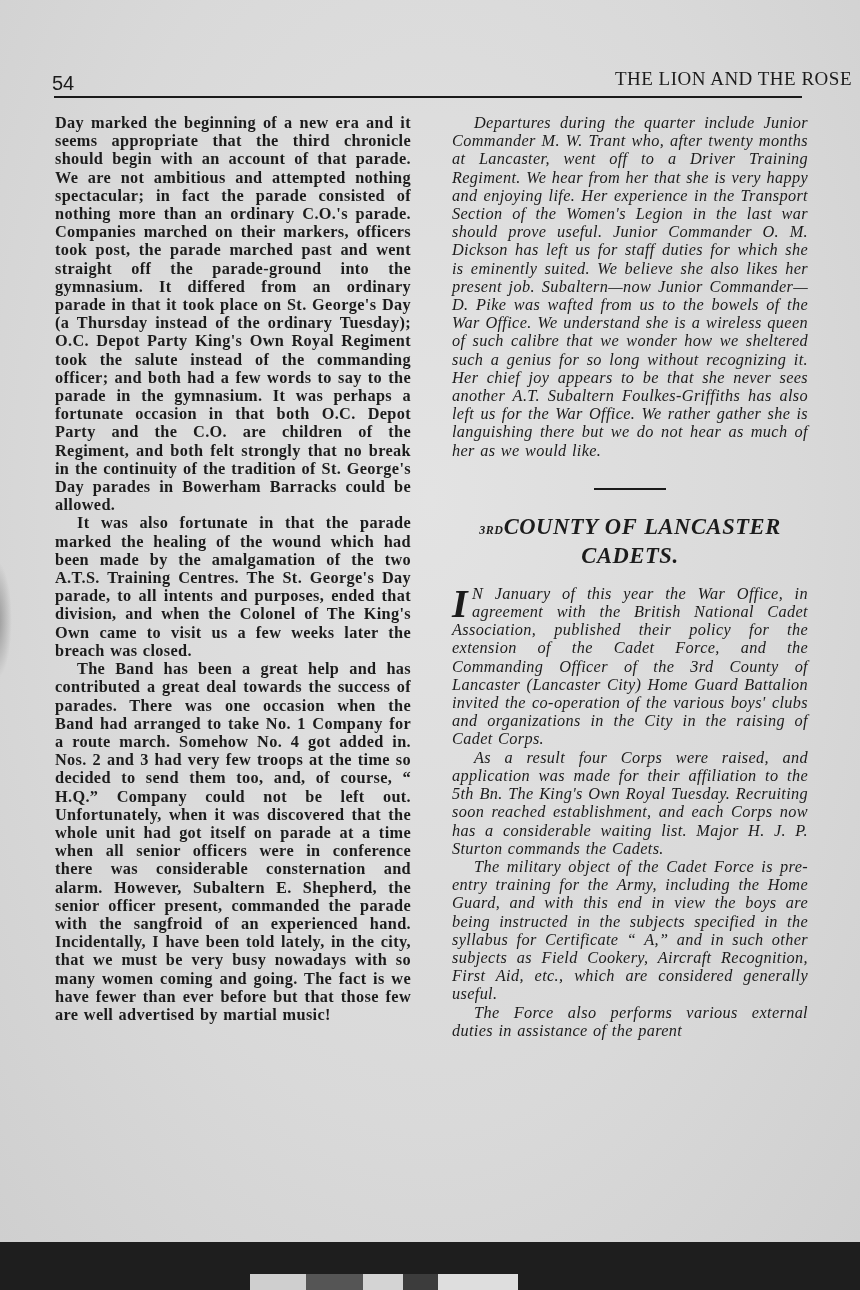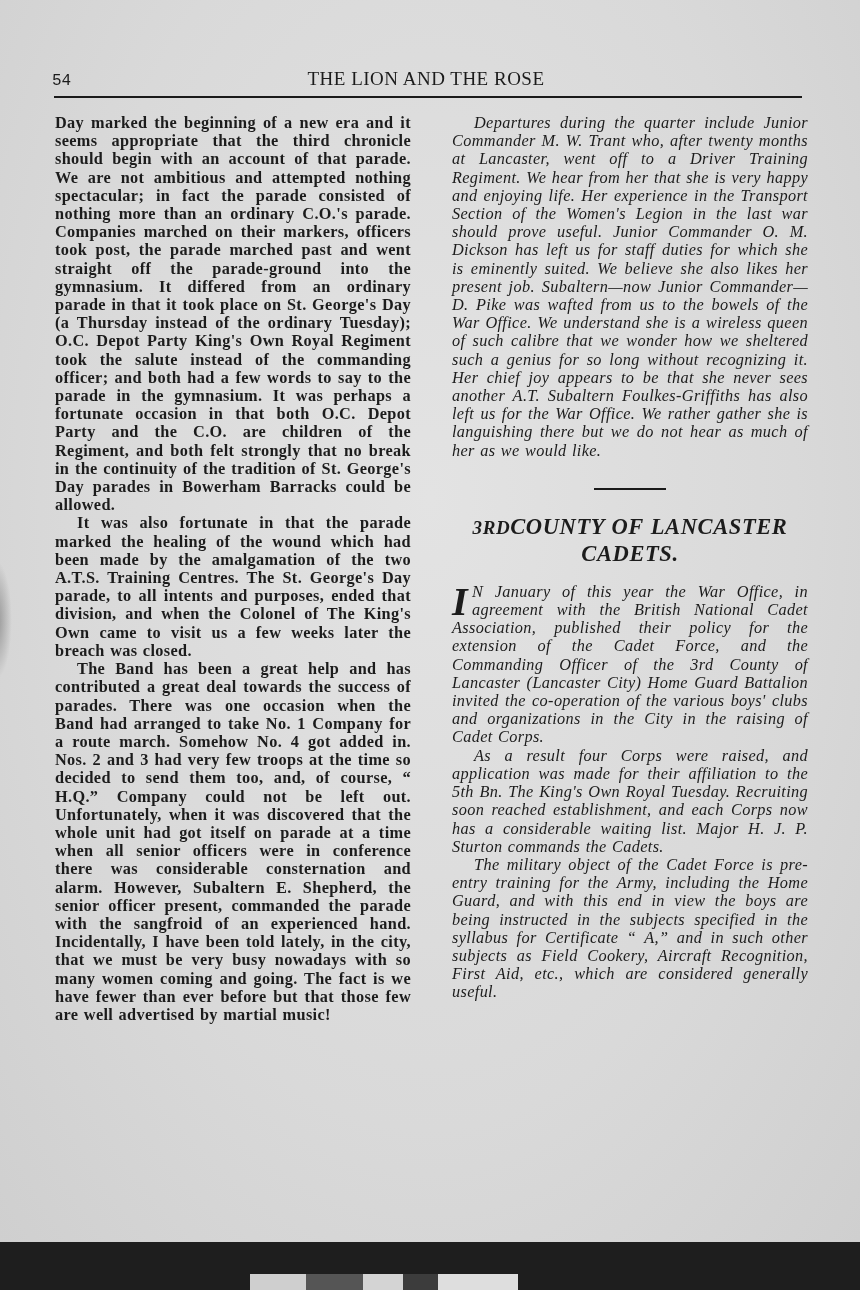--- a/index.html
+++ b/index.html
@@ -28,29 +28,29 @@
       left: -20px;
       top: 560px;
       width: 32px;
       height: 120px;
       background: radial-gradient(ellipse at center, rgba(90,90,90,0.55) 0%, rgba(90,90,90,0) 70%);
     }
     .page-number {
       position: absolute;
       left: 52px;
       top: 72px;
-      font-family: Liberation Mono, monospace;
-      font-size: 16px;
+      font-family: Liberation Sans, sans-serif;
+      font-size: 20px;
     }
     .running-title {
       position: absolute;
       left: 0;
       width: 852px;
       top: 68px;
-      text-align: center;
+      text-align: right;
       font-family: "Liberation Serif", serif;
       font-size: 19px;
       letter-spacing: 0.5px;
     }
     .header-rule {
       position: absolute;
       left: 54px;
       top: 96px;
       width: 748px;
       height: 2px;
@@ -84,21 +84,21 @@
     .section-heading {
       margin: 24px 0 0 0;
       text-align: center;
       font-family: "Liberation Serif", serif;
       font-weight: bold;
       font-size: 22.5px;
       line-height: 26px;
       letter-spacing: 0.6px;
     }
     .section-heading .sc {
-      font-size: 19px;
+      font-size: 12px;
     }
     .dropcap-para {
       margin-top: 16px;
     }
     .dropcap {
       float: left;
       font-family: "Liberation Serif", serif;
       font-weight: bold;
       font-size: 40px;
       line-height: 34px;
@@ -137,16 +137,17 @@
     <h2 class="section-heading">
       <span class="sc">3RD</span><span>COUNTY OF LANCASTER</span><br>
       <span>CADETS.</span>
     </h2>
 
     <p class="para dropcap-para">
       <span class="dropcap">I</span><span>N January of this year the War Office, in agreement with the British National Cadet Association, published their policy for the extension of the Cadet Force, and the Commanding Officer of the 3rd County of Lancaster (Lancaster City) Home Guard Battalion invited the co-operation of the various boys' clubs and organizations in the City in the raising of Cadet Corps.</span>
     </p>
     <p class="para indent">As a result four Corps were raised, and application was made for their affiliation to the 5th Bn. The King's Own Royal Tuesday. Recruiting soon reached establishment, and each Corps now has a considerable waiting list. Major H. J. P. Sturton commands the Cadets.</p>
     <p class="para indent">The military object of the Cadet Force is pre-entry training for the Army, including the Home Guard, and with this end in view the boys are being instructed in the subjects specified in the syllabus for Certificate “ A,” and in such other subjects as Field Cookery, Aircraft Recognition, First Aid, etc., which are considered generally useful.</p>
+    <p class="para indent">The Force also performs various external duties in assistance of the parent</p>
   </div>
 </div>
 
 <div class="bottom-strip"></div>
 
 </body></html>

